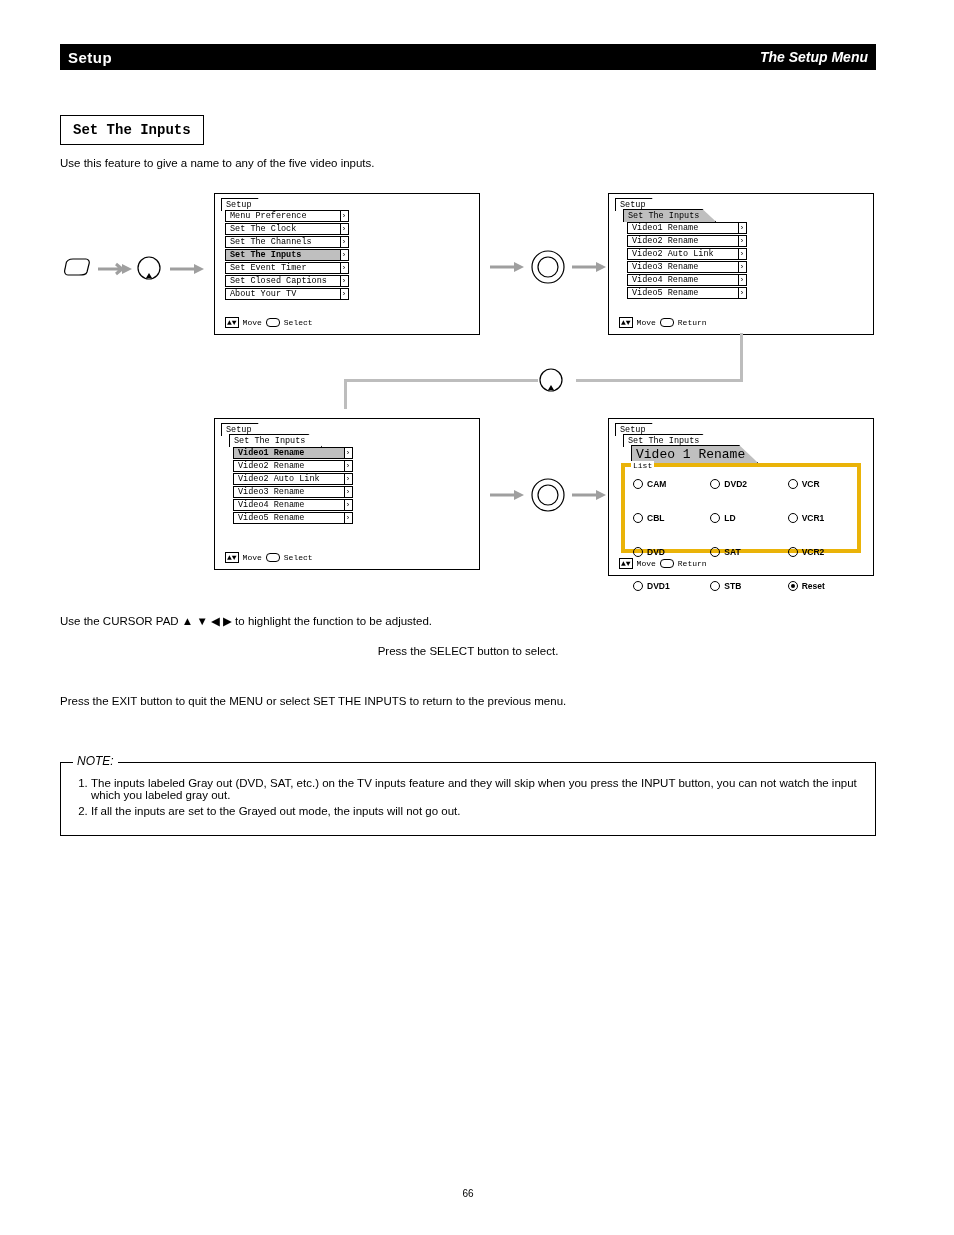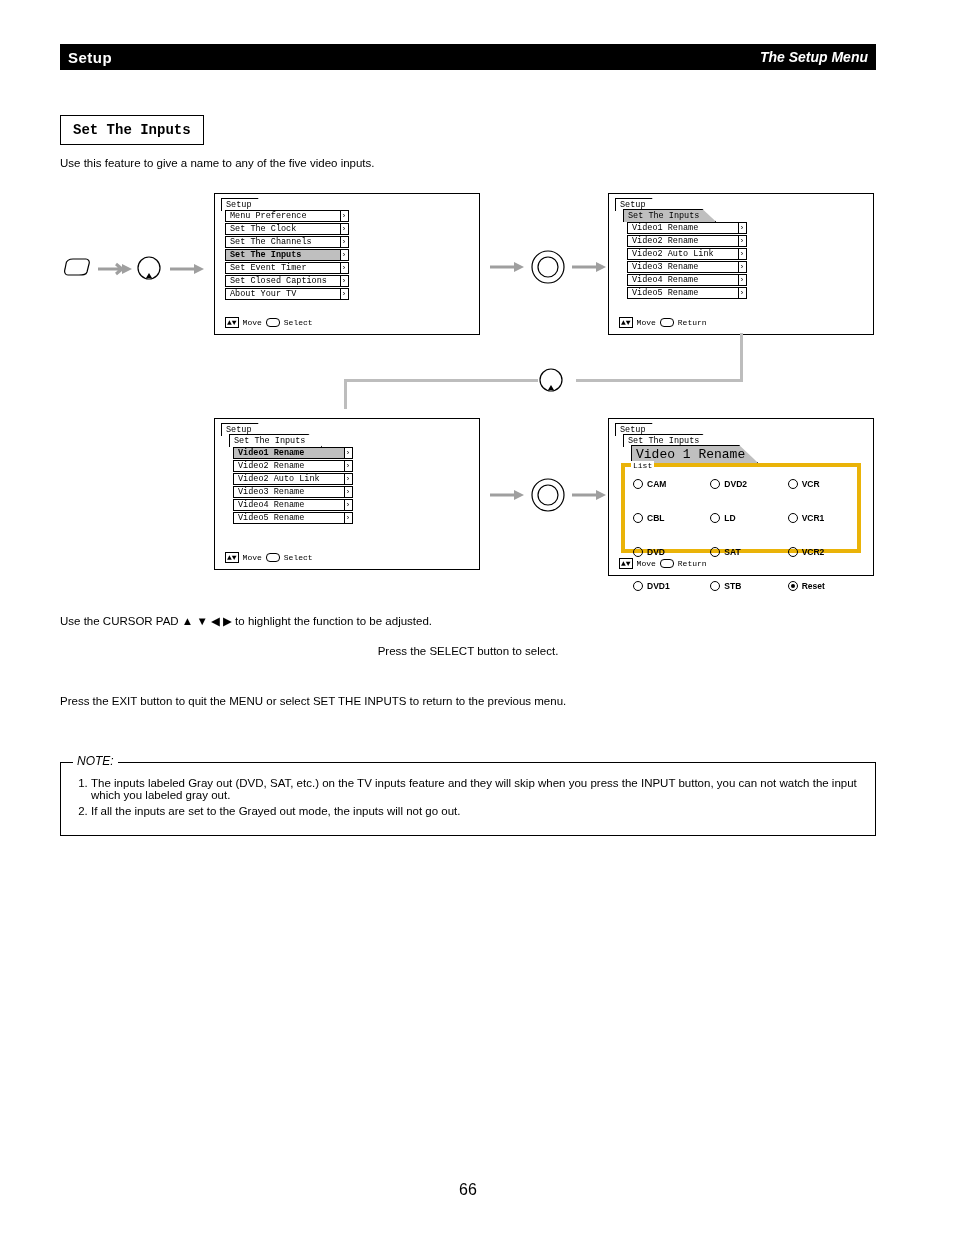--- a/index.html
+++ b/index.html
@@ -213,21 +213,21 @@
     font-size: 12px;
   }
   .note-box ol { margin: 2px 0 0 16px; padding: 0; }
   .note-box li { margin-bottom: 4px; }
 
   
   .page-num {
     position: absolute;
     left: 0; right: 0; bottom: 36px;
     text-align: center;
-    font-size: 16px;
+    font-size: 10px;
   }
 </style>
 </head>
 <body>
 
 <div class="page">
 
   <div class="header-bar">
     <span class="header-title">Setup</span>
     <span class="header-page">The Setup Menu</span>

